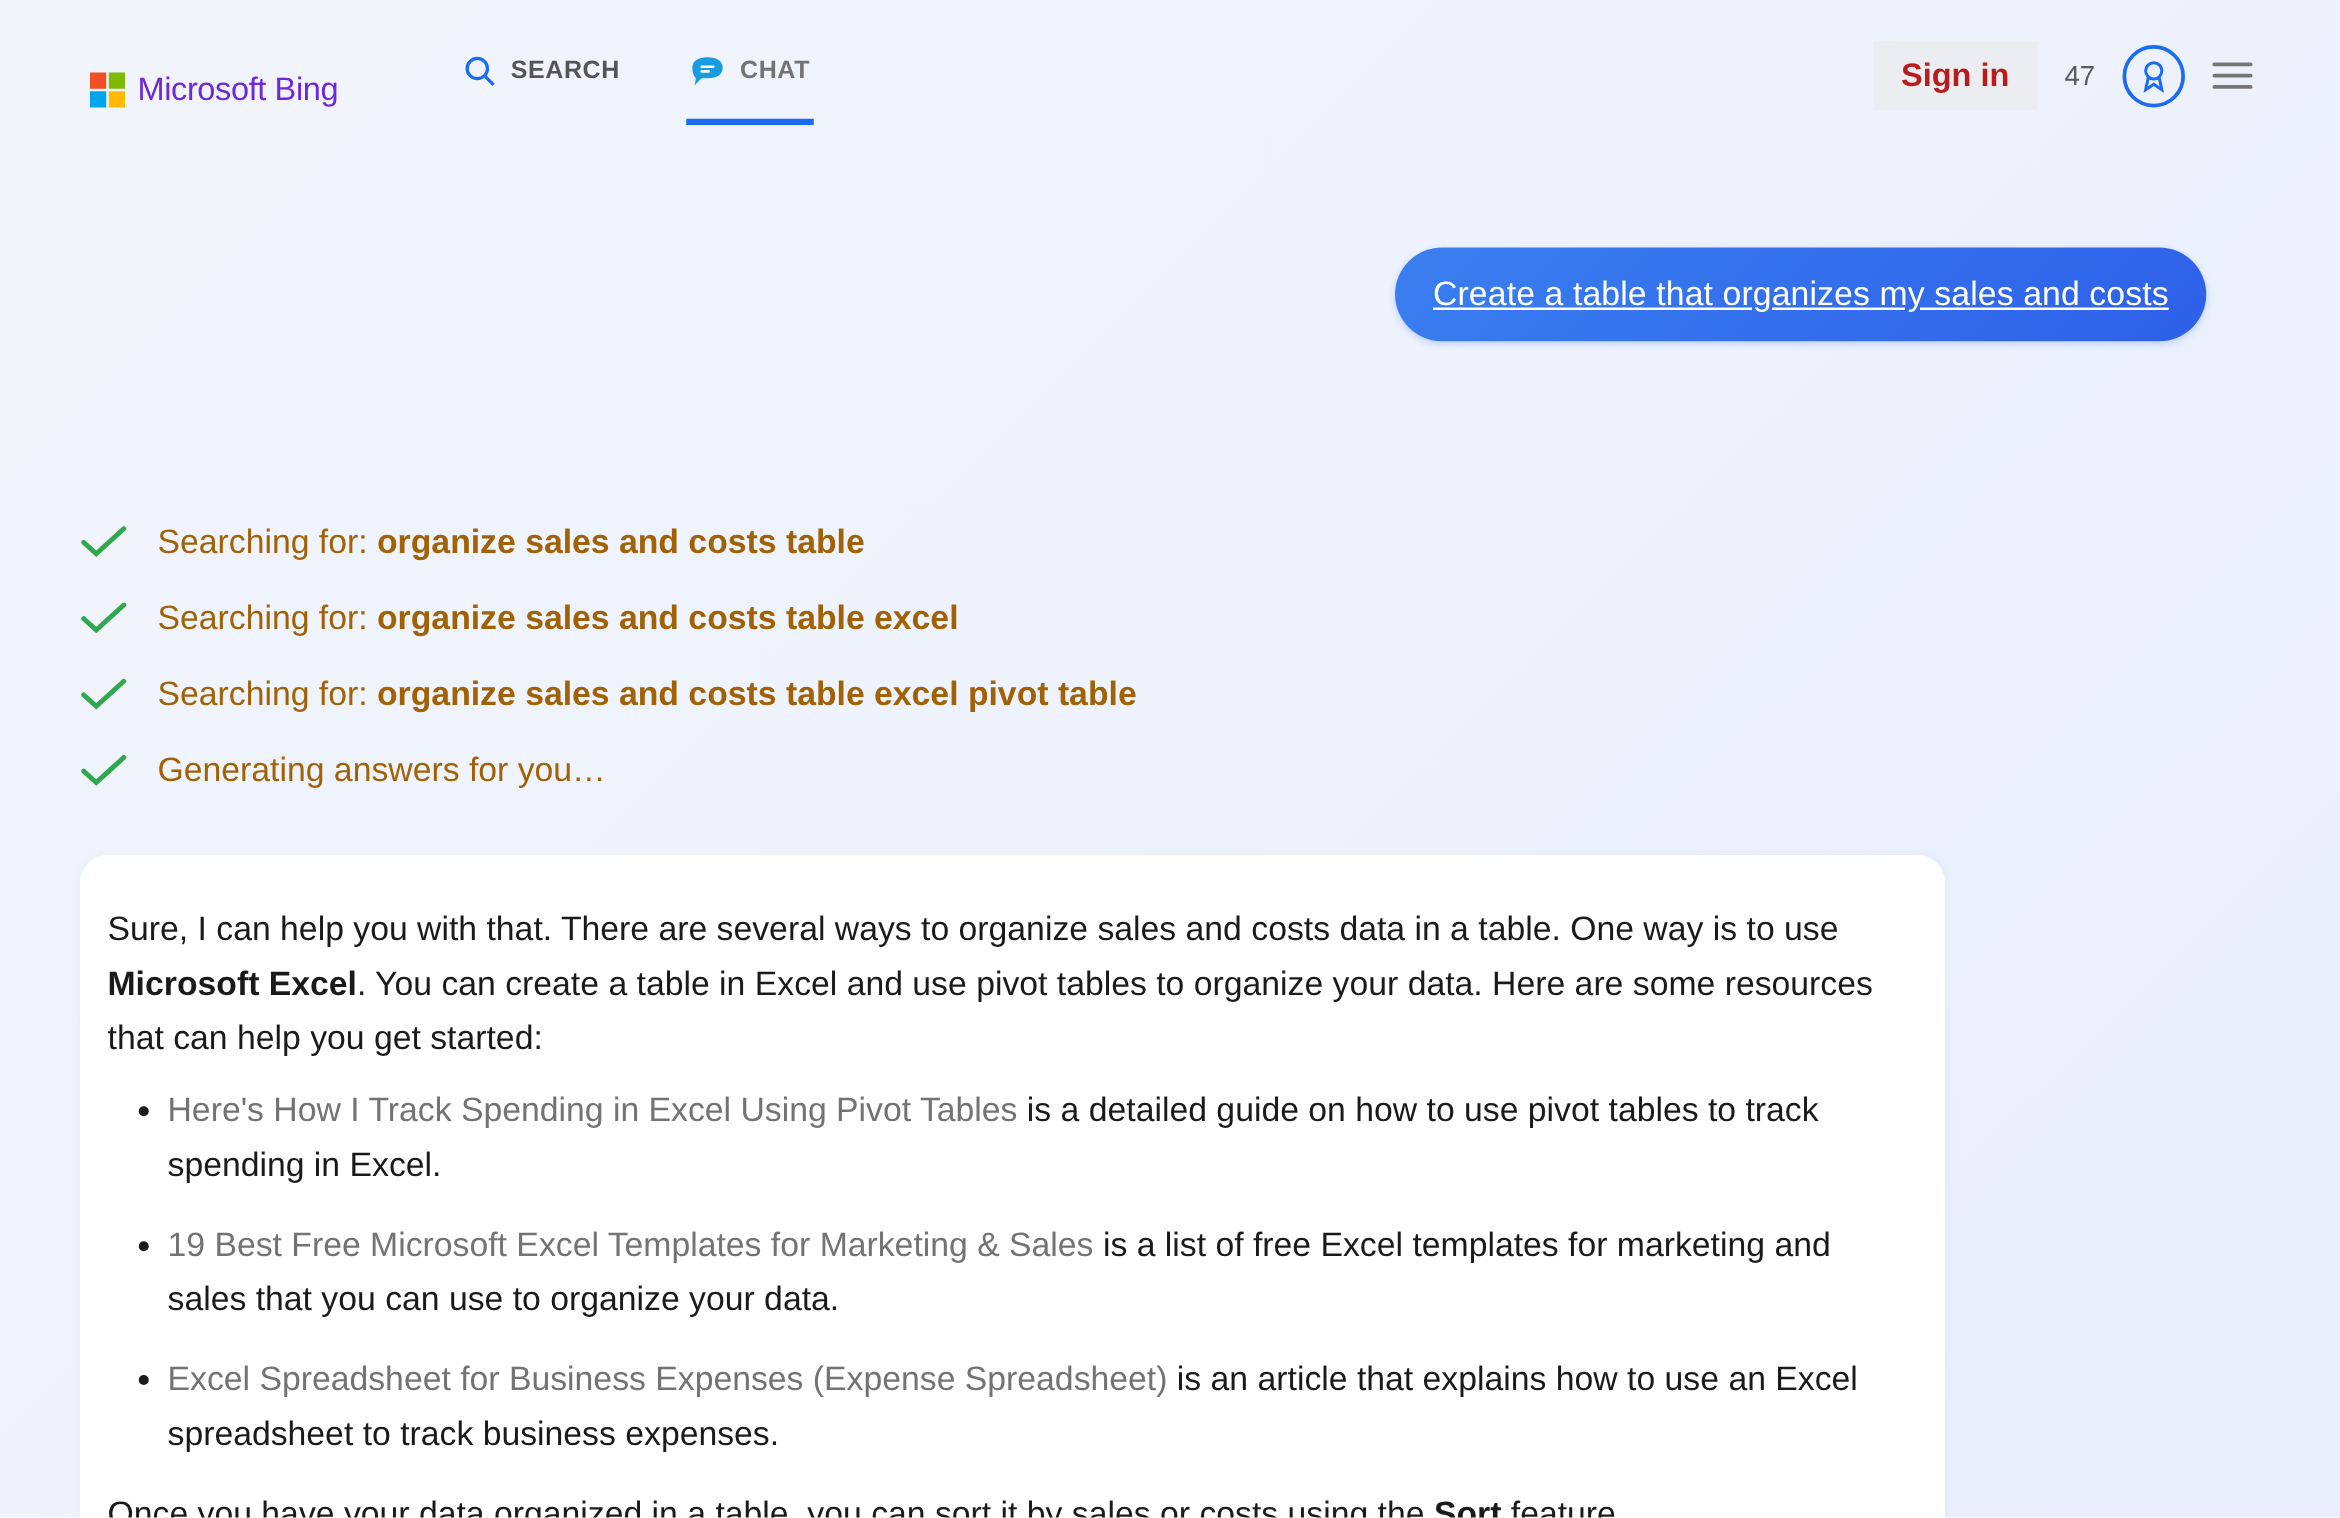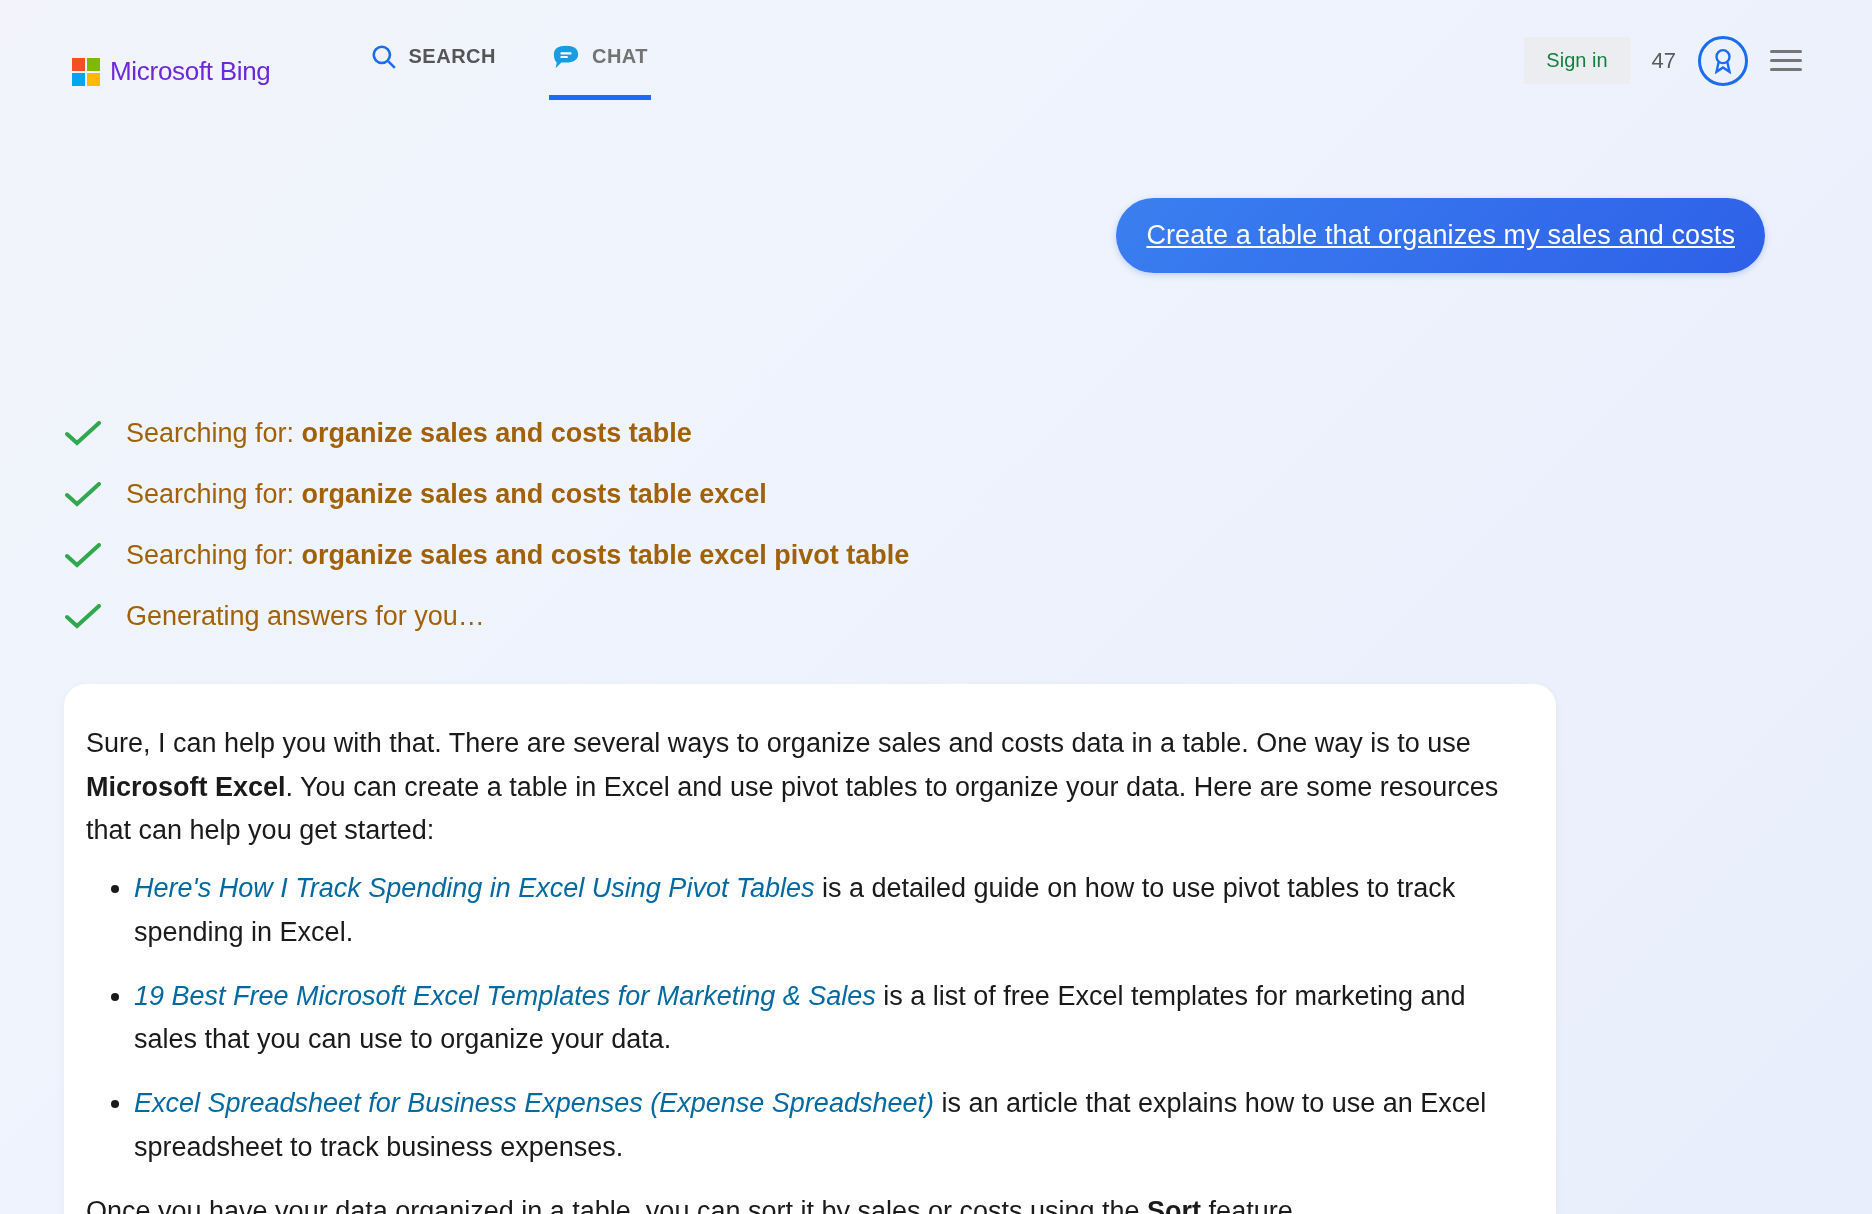--- a/index.html
+++ b/index.html
@@ -77,24 +77,25 @@
   .header-right {
     margin-left: auto;
     display: flex;
     align-items: center;
     gap: 22px;
     margin-top: -22px;
   }
   .signin-btn {
     background: #ebedf0;
     border: none;
-    font-size: 20px;
-    color: #15803d;
+    font-size: 26px;
+    color: #b91c1c;
     padding: 12px 22px;
     cursor: pointer;
+    font-weight: bold;
   }
   .points {
     font-size: 22px;
     color: #5a5a5a;
   }
   .rewards-badge {
     width: 50px; height: 50px;
     border: 3px solid #1a6cf0;
     border-radius: 50%;
     display: flex;
@@ -159,23 +160,22 @@
   }
   .answer-card p { margin-bottom: 14px; }
   .answer-card ul {
     list-style: disc;
     padding-left: 48px;
   }
   .answer-card li {
     margin-bottom: 20px;
   }
   .answer-card a {
-    color: #0369a1;
+    color: #737373;
     text-decoration: none;
-    font-style: italic;
   }
   .bold { font-weight: 700; }
 </style>
 </head>
 <body>
 
 <div class="header">
   <div class="logo">
     <div class="ms-squares">
       <div class="s1"></div>

